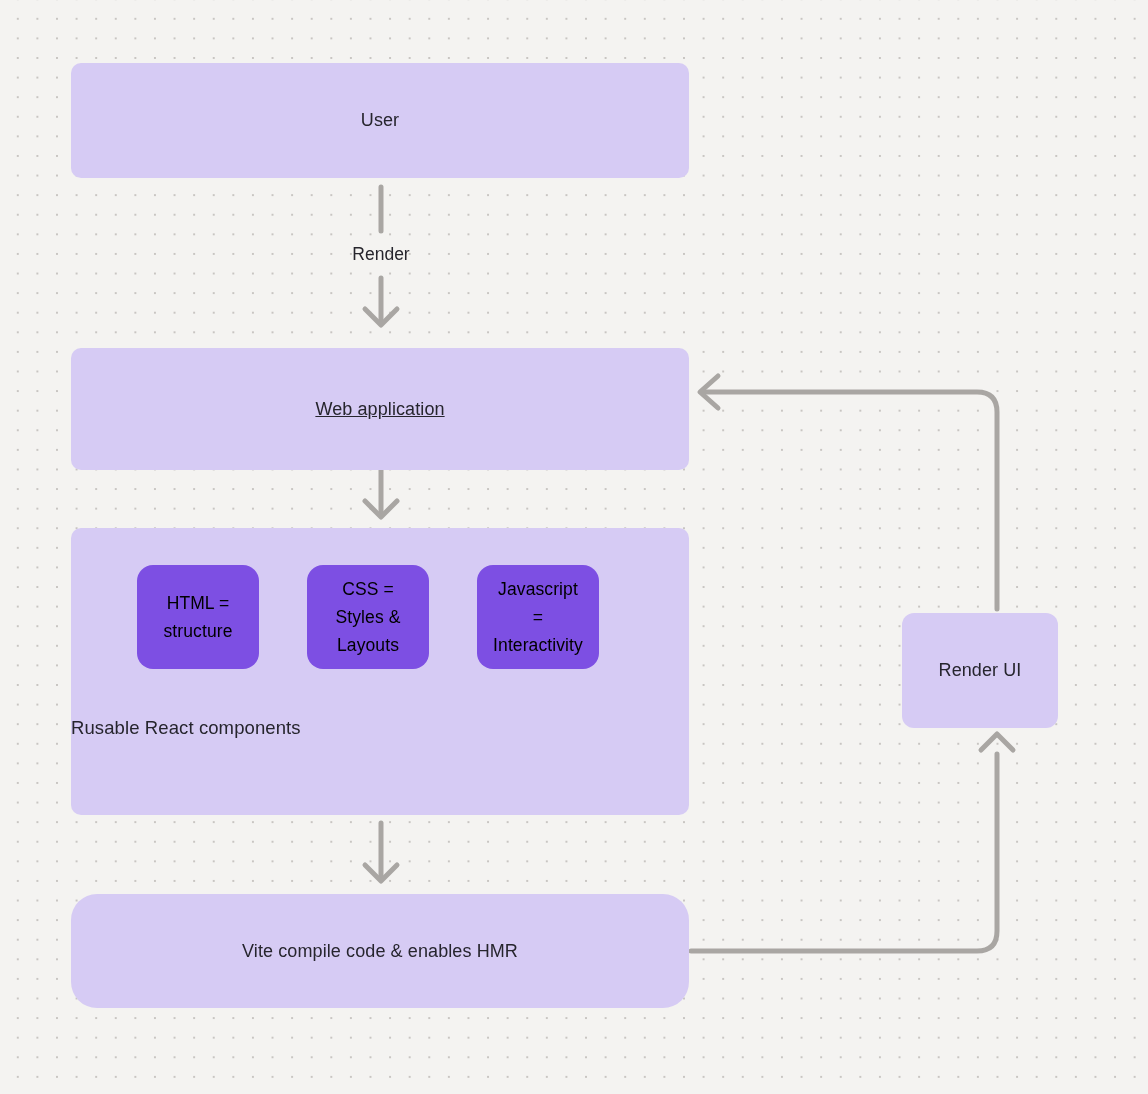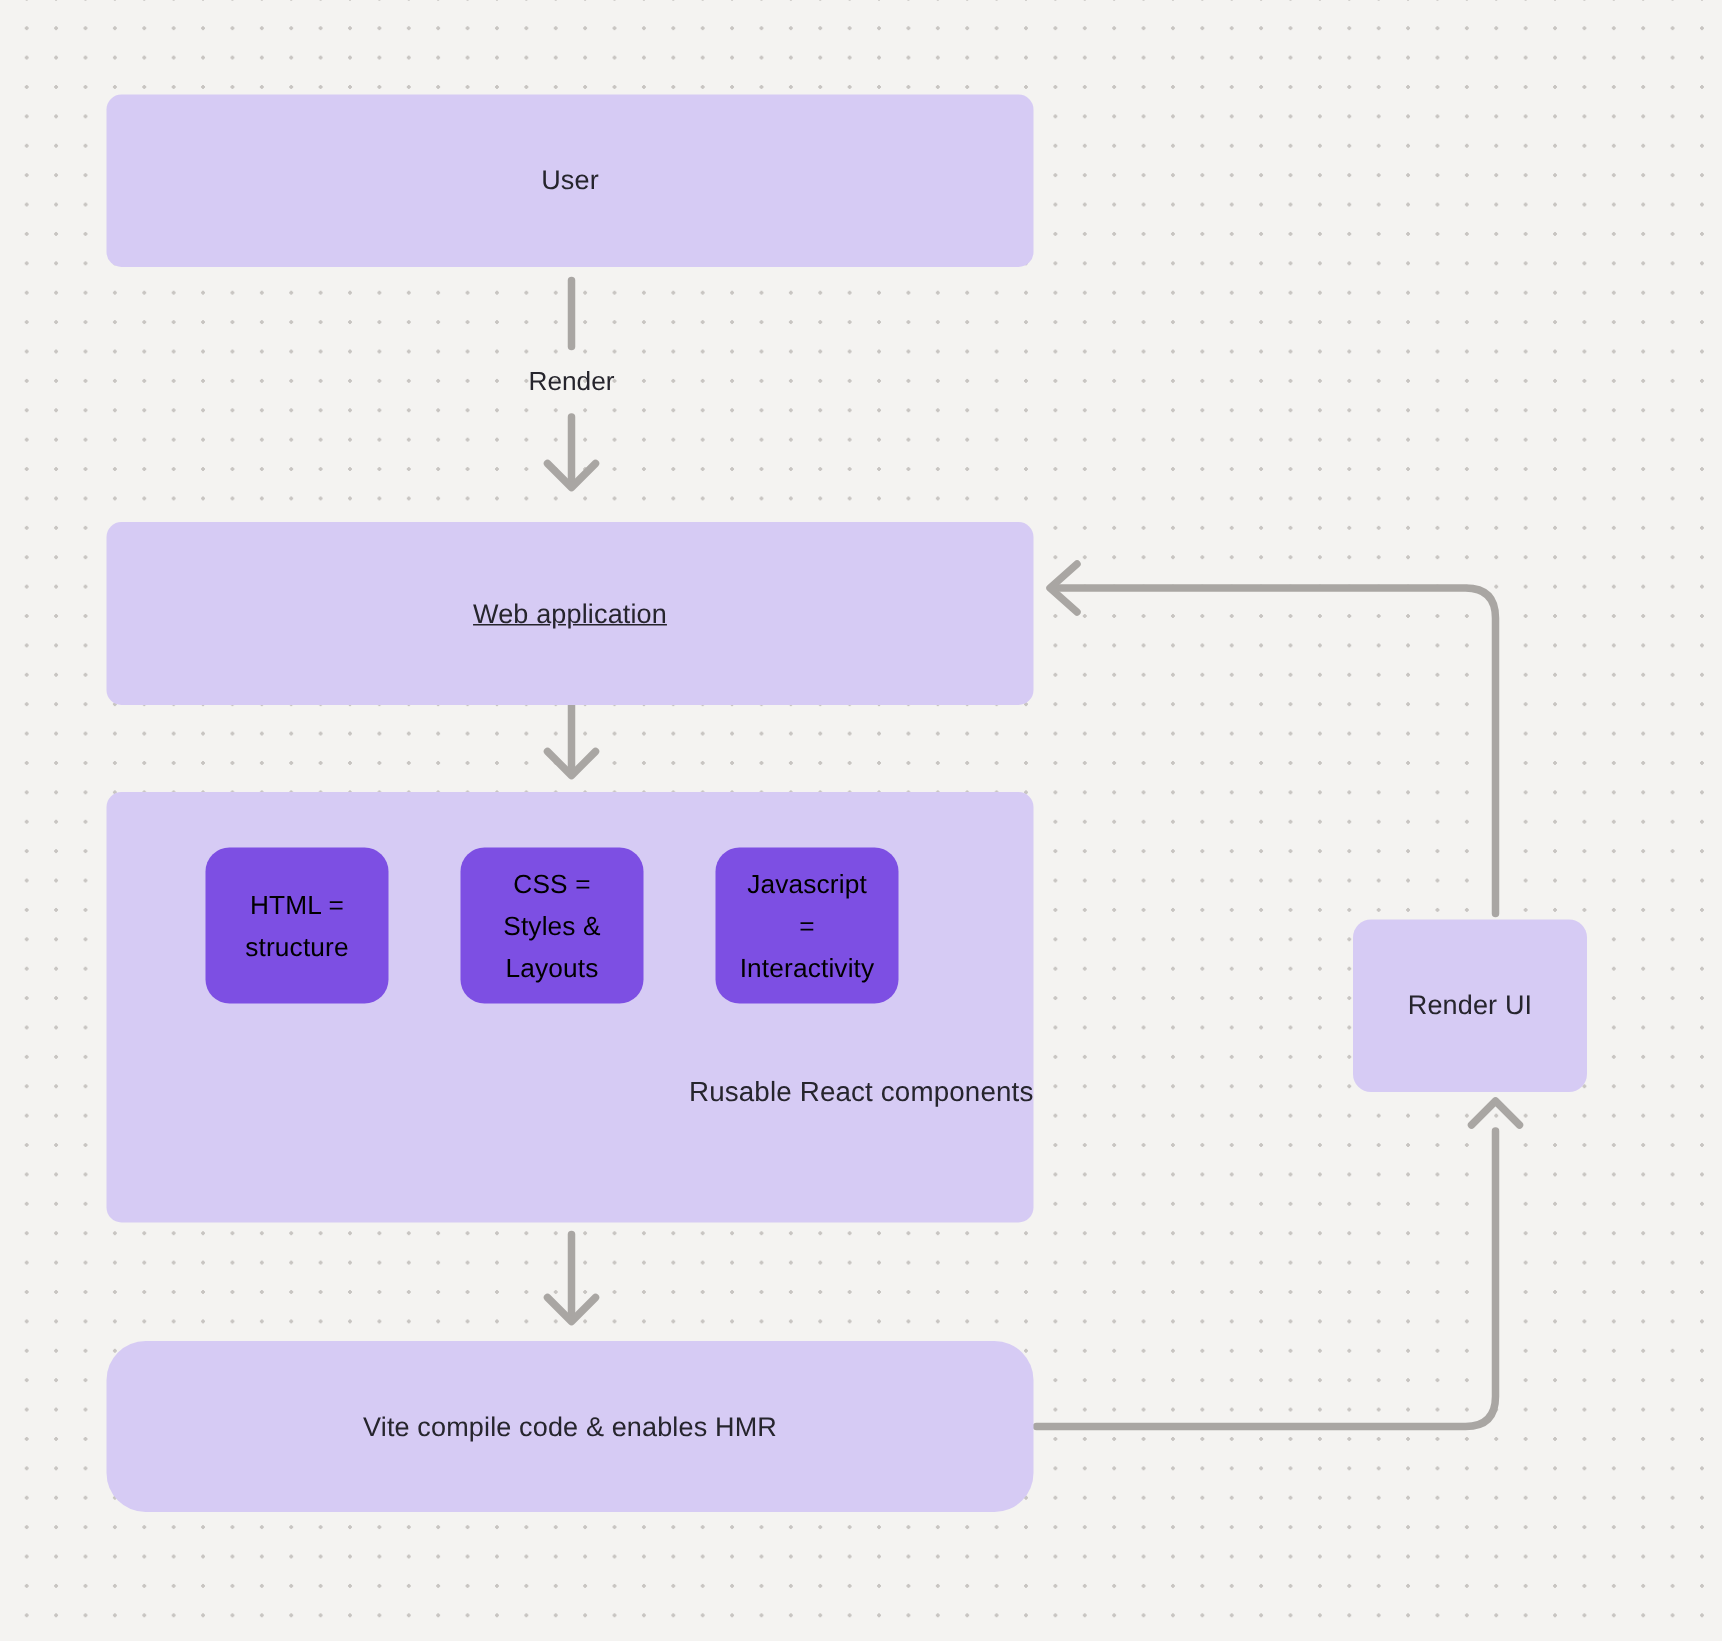--- a/index.html
+++ b/index.html
@@ -60,21 +60,21 @@
   }
   .subnode-html { left: 66px; }
   .subnode-css  { left: 236px; }
   .subnode-js   { left: 406px; }
 
   .container-caption {
     position: absolute;
     left: 0;
     top: 189px;
     width: 100%;
-    text-align: right;
+    text-align: left;
     font-size: 18.5px;
     font-weight: 500;
     color: #26252d;
   }
 
   .edge-label {
     position: absolute;
     left: 281px;
     top: 244px;
     width: 200px;

